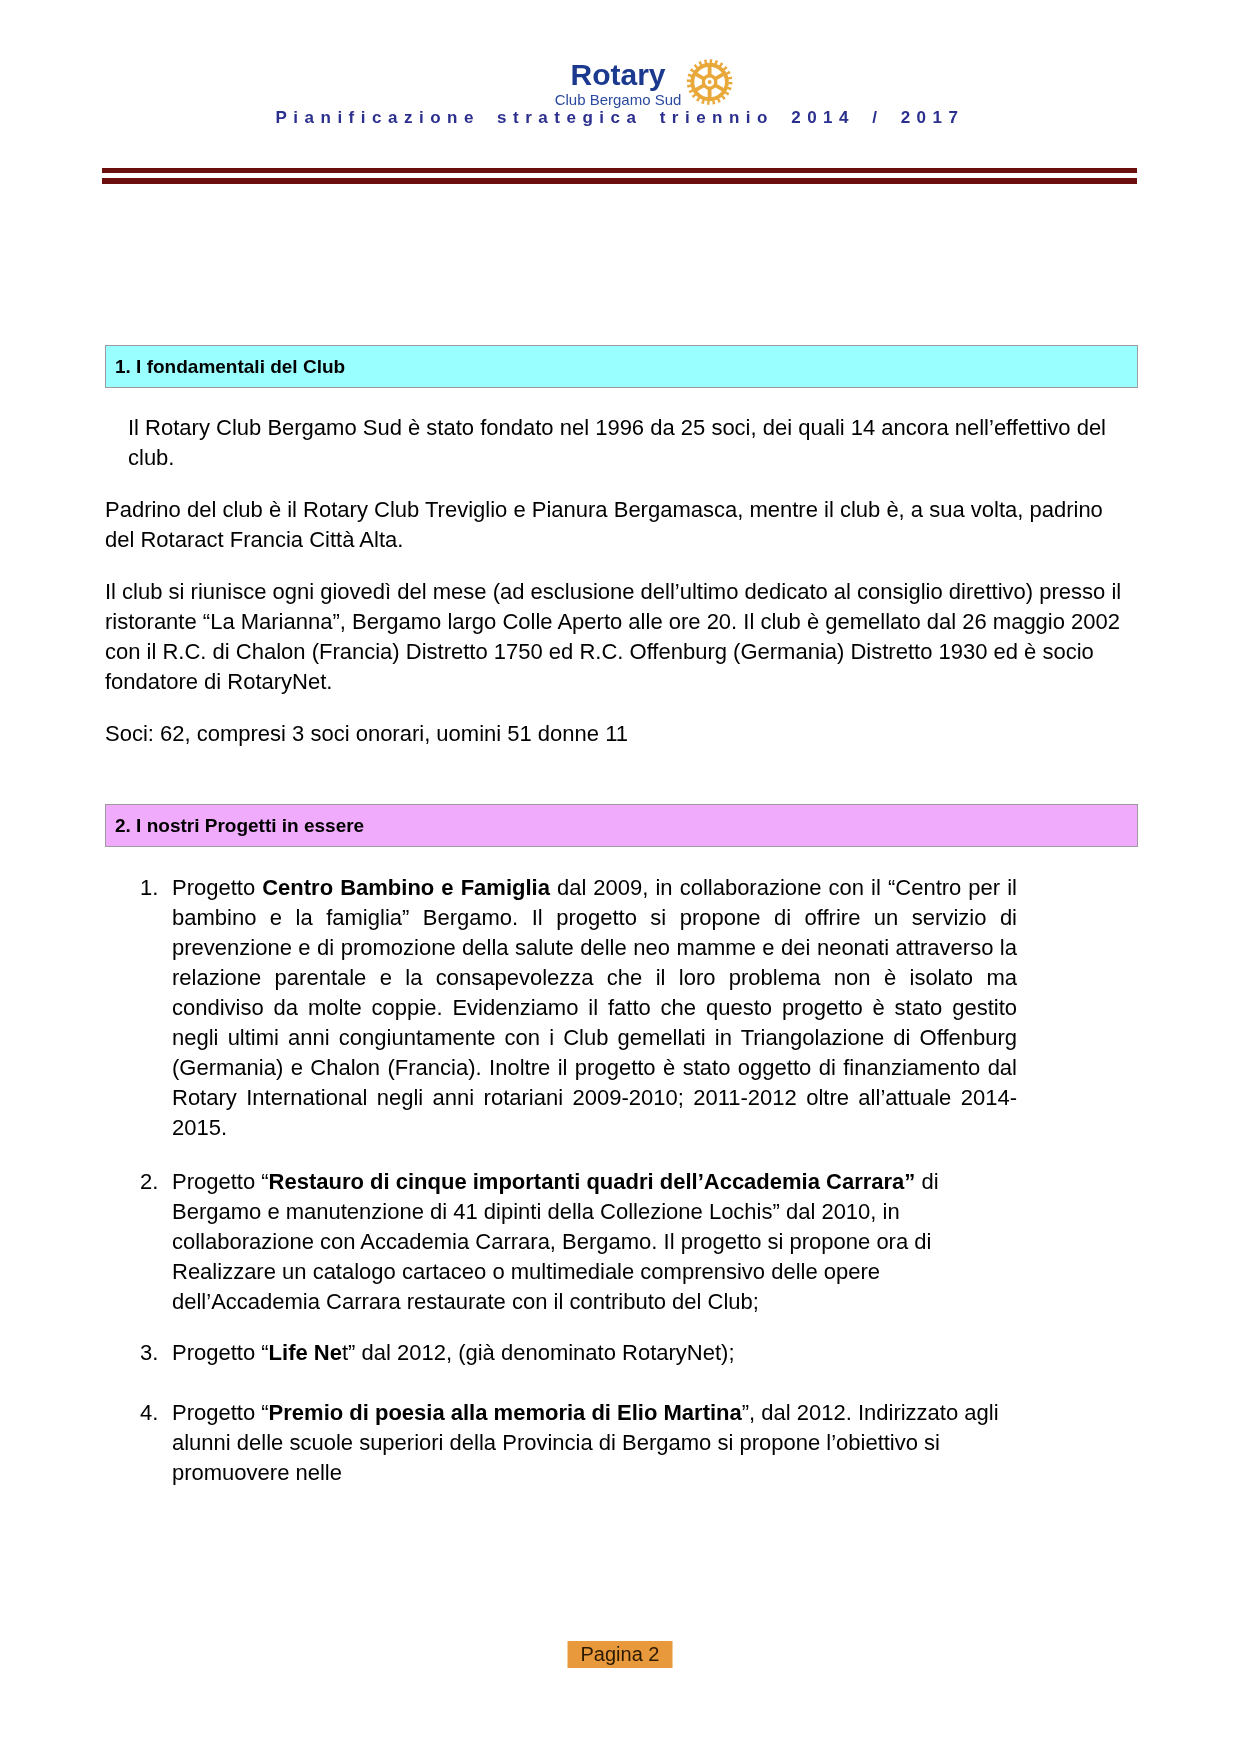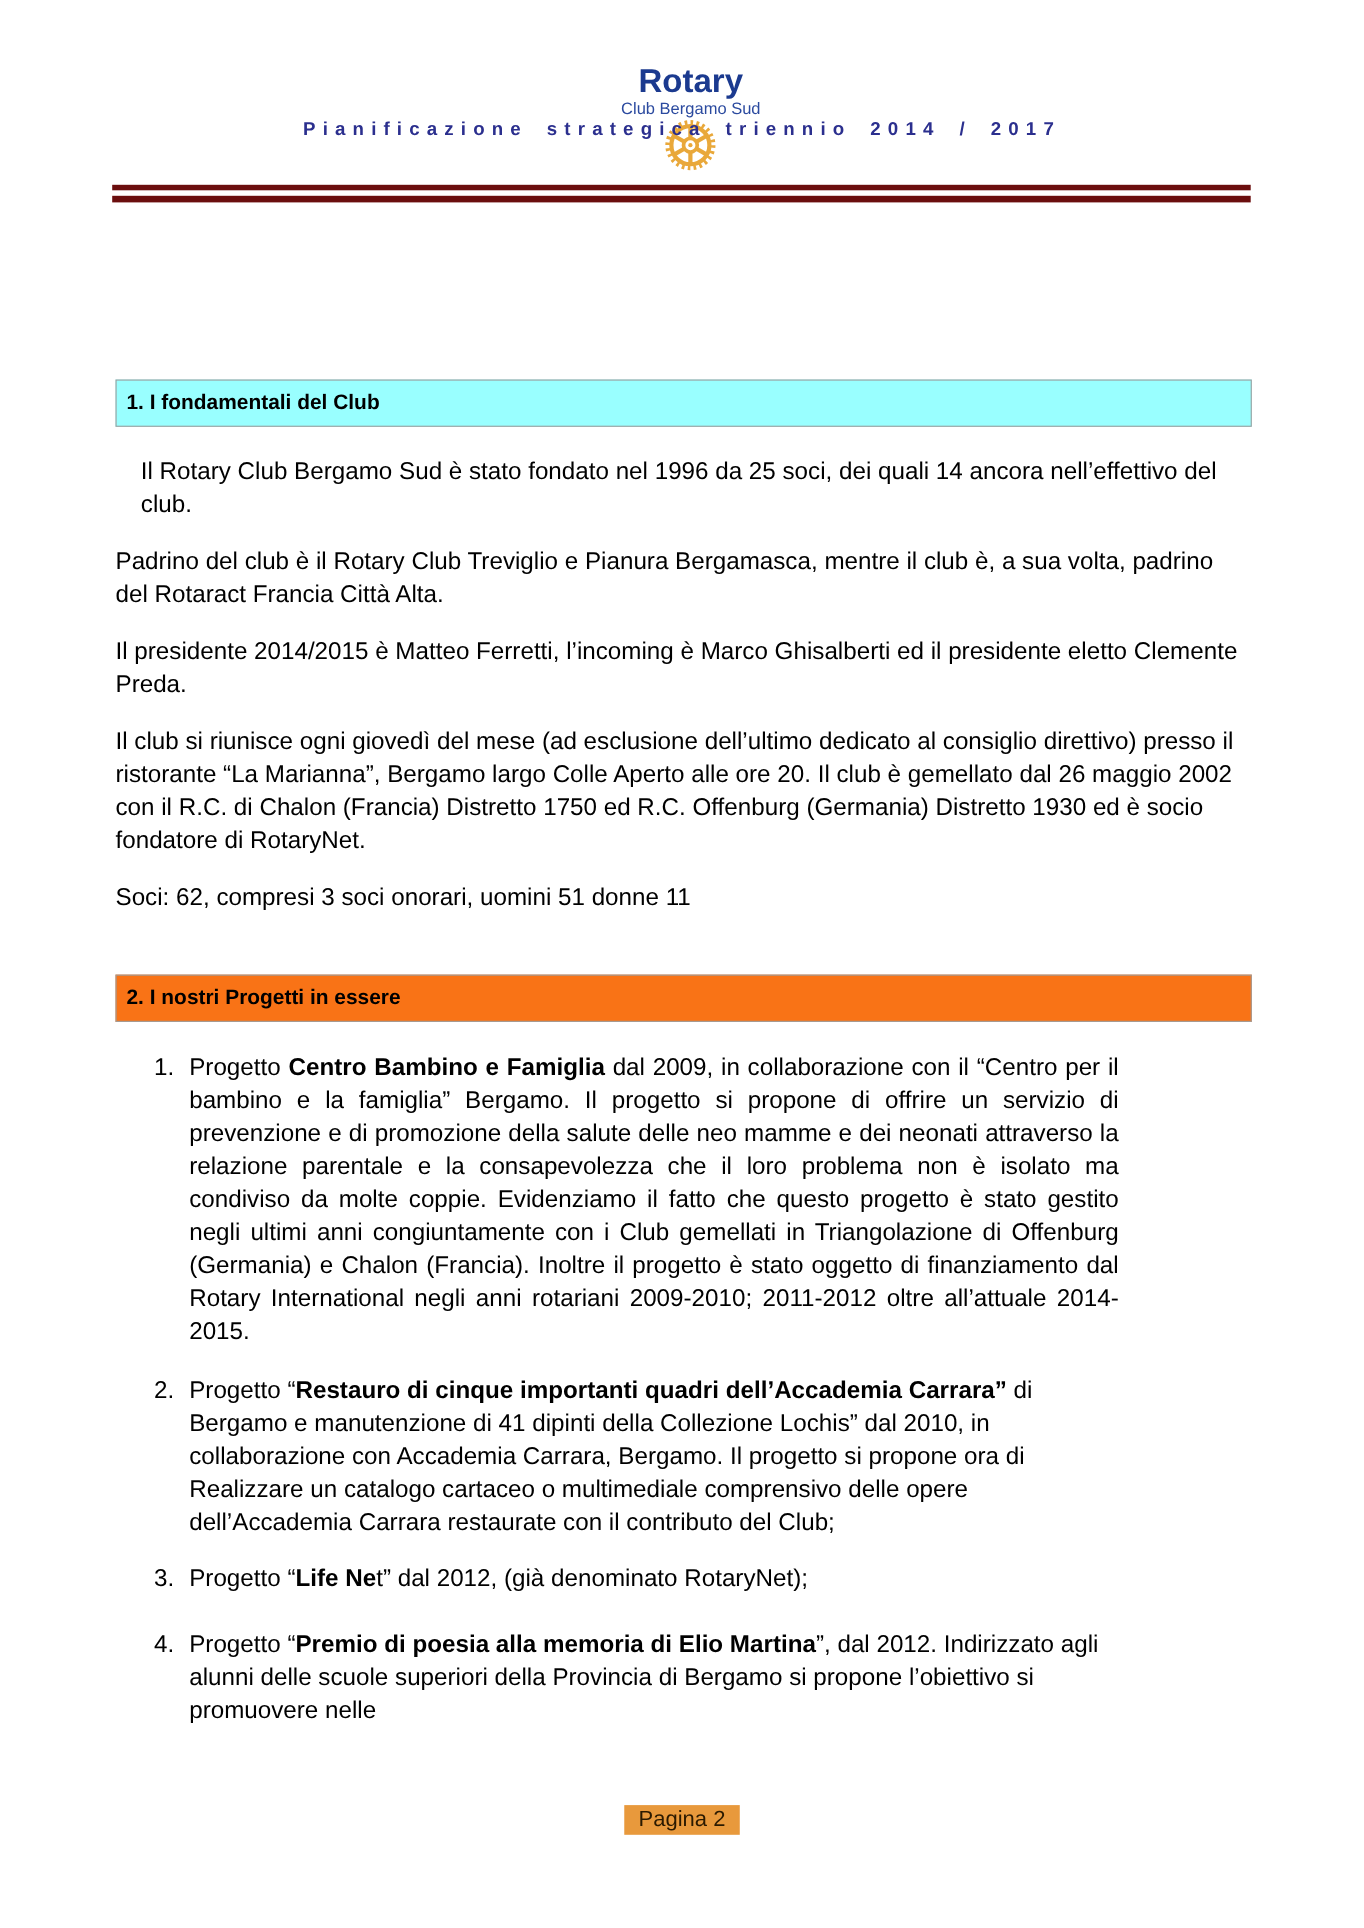--- a/index.html
+++ b/index.html
@@ -4,22 +4,22 @@
 <style>
   html,body { margin:0; padding:0; background:#ffffff; }
   .page {
     position:relative; width:1240px; height:1753px; background:#ffffff;
     font-family:"Liberation Sans","DejaVu Sans",sans-serif; color:#000;
     overflow:hidden;
   }
 
   
   .logo-row {
-    position:absolute; top:60px; left:50%; transform:translateX(-50%); margin-left:8px;
-    display:flex; align-items:center; gap:4px;flex-direction:column;
+    position:absolute; top:60px; left:50%; transform:translateX(-50%); margin-left:24px;
+    display:flex; align-items:center; gap:4px;
   }
   .logo-text { display:flex; flex-direction:column; align-items:center; }
   .brand { font-size:30px; font-weight:bold; color:#1b3a8f; line-height:30px; letter-spacing:0px; }
   .sub   { font-size:15px; color:#2b4a9f; line-height:17px; margin-top:1px; }
   .wheel { width:48px; height:48px; margin-top:-4px; }
 
   .tagline {
     position:absolute; top:108px; left:0; width:100%; text-align:center;
     font-size:17px; font-weight:bold; color:#2b2f8e;
     letter-spacing:6.5px; word-spacing:6px;
@@ -96,26 +96,25 @@
 
   <div class="content">
 
     <div class="sec-box sec1" id="sec1-box" style="background: rgb(153, 255, 255);">
       <span>1. I fondamentali del Club</span>
     </div>
 
     <div id="sec1-paras">
         <div class="para">Il Rotary Club Bergamo Sud è stato fondato nel 1996 da 25 soci, dei quali 14 ancora nell’effettivo del club.</div>
         <div class="para">Padrino del club è il Rotary Club Treviglio e Pianura Bergamasca, mentre il club è, a sua volta, padrino del Rotaract Francia Città Alta.</div>
-        <div class="para">Il presidente 2014/2015 è Matteo Ferretti, l’incoming è Marco Ghisalberti ed il presidente eletto Clemente Preda.</div>
         <div class="para">Il club si riunisce ogni giovedì del mese (ad esclusione dell’ultimo dedicato al consiglio direttivo) presso il ristorante “La Marianna”, Bergamo largo Colle Aperto alle ore 20. Il club è gemellato dal 26 maggio 2002 con il R.C. di Chalon (Francia) Distretto 1750 ed R.C. Offenburg (Germania) Distretto 1930 ed è socio fondatore di RotaryNet.</div>
         <div class="para">Soci: 62, compresi 3 soci onorari, uomini 51 donne 11</div>
       </div>
 
-    <div class="sec-box sec2" id="sec2-box" style="background: #f97316;">
+    <div class="sec-box sec2" id="sec2-box" style="background: #f0abfc;">
       <span>2. I nostri Progetti in essere</span>
     </div>
 
     <div class="list" id="sec2-list">
         <div class="item">
           <div class="num">1.</div>
           <div class="item-text"><span>Progetto </span><span class="b">Centro Bambino e Famiglia</span><span> dal 2009, in collaborazione con il “Centro per il bambino e la famiglia” Bergamo. Il progetto si propone di offrire un servizio di prevenzione e di promozione della salute delle neo mamme e dei neonati attraverso la relazione parentale e la consapevolezza che il loro problema non è isolato ma condiviso da molte coppie. Evidenziamo il fatto che questo progetto è stato gestito negli ultimi anni congiuntamente con i Club gemellati in Triangolazione di Offenburg (Germania) e Chalon (Francia). Inoltre il progetto è stato oggetto di finanziamento dal Rotary International negli anni rotariani 2009-2010; 2011-2012 oltre all’attuale 2014-2015.</span></div>
         </div>
         <div class="item">
           <div class="num">2.</div>

